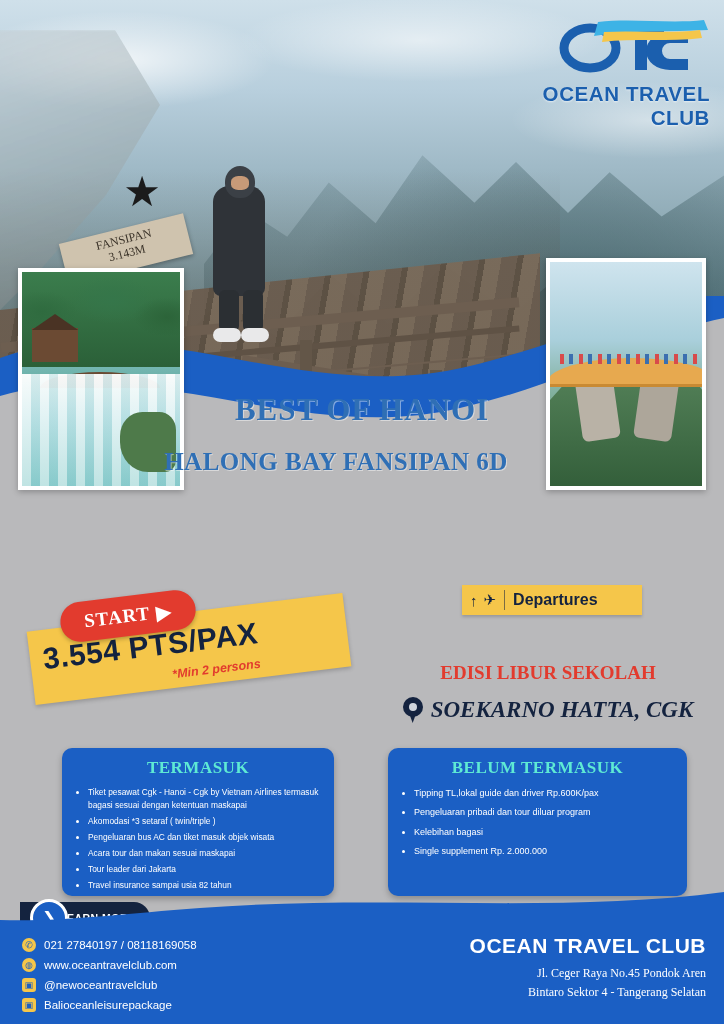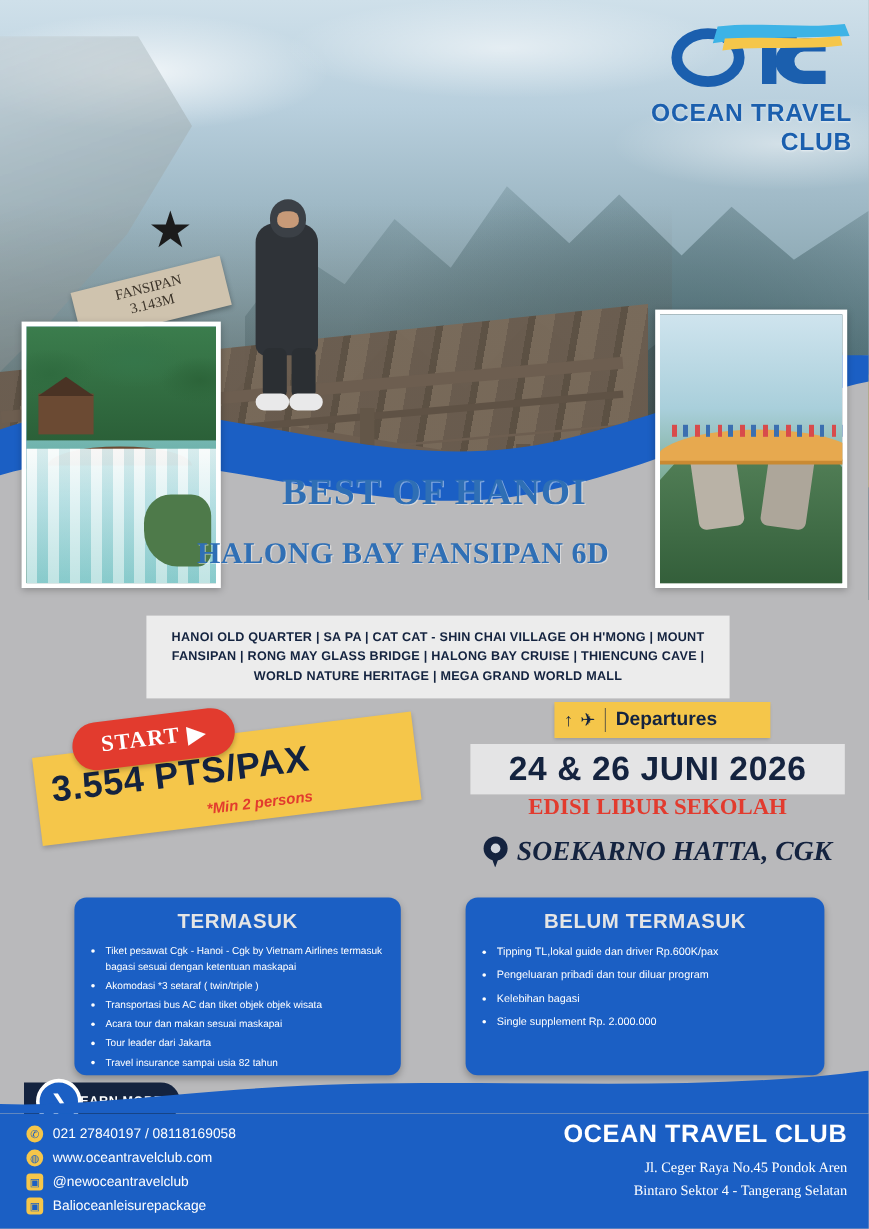--- a/index.html
+++ b/index.html
@@ -225,22 +225,22 @@
   .pin i { position:absolute; left:6px; top:6px; width:8px; height:8px; border-radius:50%; background:#cfd4dc; display:block; }
 
   
   .card {
     position: absolute; border-radius: 10px; background: #1b5fc4; color: #fff;
     box-shadow: 0 3px 6px rgba(0,0,0,.25);
   }
   .card-left  { left: 62px;  top: 748px; width: 272px; height: 148px; }
   .card-right { left: 388px; top: 748px; width: 299px; height: 148px; }
   .card h3 {
-    text-align: center; color: #e5e5e5; font-size: 17px; font-weight: bold;
-    font-family: Liberation Sans, sans-serif; margin: 10px 0 8px; letter-spacing: .5px;
+    text-align: center; color: #5eead4; font-size: 17px; font-weight: bold;
+    font-family: Liberation Serif, serif; margin: 10px 0 8px; letter-spacing: .5px;
   }
   .card ul { margin: 0 14px 0 26px; padding: 0; }
   .card li { font-size: 8.4px; line-height: 1.55; margin-bottom: 3px; }
   .card-right li { font-size: 9px; line-height: 1.6; margin-bottom: 5px; }
 
   
   .learn {
     position: absolute; left: 20px; top: 902px; width: 130px; height: 32px;
     background: #14233f; border-radius: 0 16px 16px 0;
     display: flex; align-items: center; padding-left: 40px;
@@ -348,56 +348,54 @@
     <div class="pr-hills"></div>
     <div class="pr-hand1"></div>
     <div class="pr-hand2"></div>
     <div class="pr-bridge"></div>
     <div class="pr-people"></div>
   </div>
 
   <div class="title-main">BEST OF HANOI</div>
   <div class="title-sub">HALONG BAY FANSIPAN 6D</div>
 
-  <div class="itinerary">HANOI OLD QUARTER | SA PA | CAT CAT - SHIN CHAI VILLAGE OH H'MONG | MOUNT FANSIPAN | RONG MAY GLASS BRIDGE | HALONG BAY CRUISE | THIENCUNG CAVE | WORLD NATURE HERITAGE | MEGA GRAND WORLD MALL</div>
 
   <div class="price-block">
     <div class="price-band"></div>
     <div class="price-text">3.554 PTS/PAX</div>
     <div class="price-note">*Min 2 persons</div>
     <div class="start-pill">
       <span>START</span>
       <span>▶</span>
     </div>
   </div>
 
   <div class="dep-pill">
     <span class="dep-icons">
       <span>↑</span>
       <span>✈</span>
     </span>
     <span class="dep-sep"></span>
     <span class="dep-label">Departures</span>
   </div>
 
-  <div class="dates">24 &amp; 26 JUNI 2026</div>
   <div class="edisi">EDISI LIBUR SEKOLAH</div>
   <div class="airport">
     <span class="pin">
         <i></i>
       </span>
     <span>SOEKARNO HATTA, CGK</span>
   </div>
 
   <div class="card card-left">
     <h3>TERMASUK</h3>
     <ul>
       <li>Tiket pesawat Cgk - Hanoi - Cgk by Vietnam Airlines  termasuk bagasi sesuai dengan ketentuan maskapai</li>
       <li>Akomodasi *3  setaraf ( twin/triple )</li>
-      <li>Transportasi bus AC dan tiket objek objek wisata</li>
+      <li>Pengeluaran bus AC dan tiket masuk objek wisata</li>
       <li>Acara tour dan makan sesuai maskapai</li>
       <li>Tour leader dari Jakarta</li>
       <li>Travel insurance sampai usia 82 tahun</li>
     </ul>
   </div>
 
   <div class="card card-right">
     <h3>BELUM TERMASUK</h3>
     <ul>
       <li>Tipping TL,lokal guide dan driver Rp.600K/pax</li>

